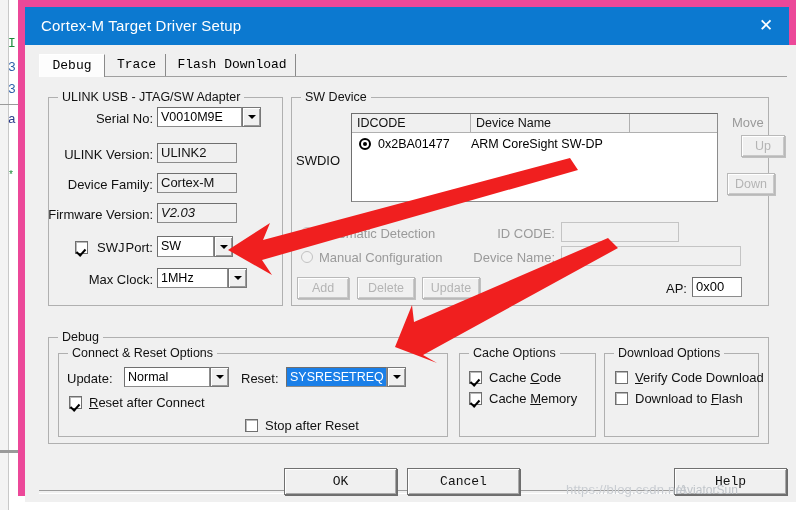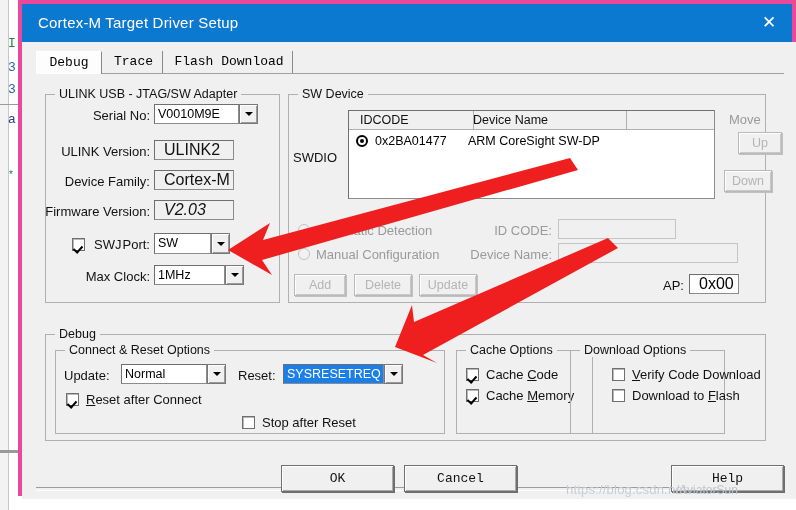--- a/index.html
+++ b/index.html
@@ -12,21 +12,21 @@
   #root{position:relative;width:796px;height:510px;}
 
   
   .bg-editor{position:absolute;left:0;top:0;width:18px;height:510px;background:#ffffff;}
   .bg-gutter{position:absolute;left:0;top:0;width:8px;height:510px;background:#f3f3f3;border-right:1px solid #c8c8c8;}
   .bg-line{position:absolute;left:8px;font-family:"Liberation Mono", monospace;font-size:13px;white-space:nowrap;}
   .bg-rule{position:absolute;left:0;width:18px;height:1px;background:#9a9a9a;}
 
   
   .window{position:absolute;left:18px;top:0;width:778px;height:496px;
-    background:#22c55e;border:4px solid #ec4899;box-sizing:border-box;}
+    background:#22c55e;border:7px solid #ec4899;box-sizing:border-box;}
   .titlebar{position:absolute;left:0;top:0;width:100%;height:38px;background:#0c79d0;}
   .title-text{position:absolute;left:16px;top:10px;font-size:15px;color:#fff;letter-spacing:.2px;}
   .close-btn{position:absolute;right:0;top:0;width:46px;height:38px;color:#fff;
     font-size:17px;line-height:38px;text-align:center;cursor:default;}
 
   .client{position:absolute;left:0;top:38px;width:778px;height:457px;background:#f0f0f0;}
 
   
   .tabstrip{position:absolute;left:14px;top:9px;width:748px;height:23px;}
   .tabline{position:absolute;left:0;top:22px;width:748px;height:1px;background:#a0a0a0;}
@@ -42,21 +42,21 @@
   .group>.glabel{position:absolute;top:-8px;left:9px;background:#f0f0f0;padding:0 4px;
     font-size:12.5px;color:#111;white-space:nowrap;}
 
   .lbl{position:absolute;font-size:13px;color:#111;white-space:nowrap;}
   .lbl.dim{color:#9a9a9a;}
   .lbl.right{text-align:right;}
 
   
   .field{position:absolute;box-sizing:border-box;background:#fff;
     border:1px solid #8c8c8c;border-top-color:#6f6f6f;border-left-color:#6f6f6f;
-    font-size:16px;line-height:18px;padding-left:9px;color:#000;overflow:hidden;white-space:nowrap;}
+    font-size:13px;line-height:18px;padding-left:3px;color:#000;overflow:hidden;white-space:nowrap;}
   .field.ro{background:#f0f0f0;color:#111;}
   .field.disabled{background:#f0f0f0;color:#bdbdbd;border-color:#c4c4c4;}
 
   .combo{position:absolute;box-sizing:border-box;}
   .combo .cbox{position:absolute;left:0;top:0;right:19px;height:100%;
     background:#fff;border:1px solid #8c8c8c;border-top-color:#6f6f6f;border-left-color:#6f6f6f;
     box-sizing:border-box;font-size:12.5px;line-height:18px;padding-left:3px;overflow:hidden;white-space:nowrap;}
   .combo .cbtn{position:absolute;right:0;top:0;width:19px;height:100%;
     background:#f0f0f0;border:1px solid #787878;box-sizing:border-box;
     box-shadow: inset 1px 1px 0 #ffffff, inset -1px -1px 0 #9a9a9a;}
@@ -177,21 +177,21 @@
           </div>
       </div>
 
       <div class="group" style="left:266px;top:52px;width:478px;height:209px;">
         <div class="glabel">SW Device</div>
       </div>
       <div class="lbl" style="left:271px;top:108px;">SWDIO</div>
 
       <div class="table" style="left:326px;top:68px;width:367px;height:89px;">
         <div class="thead">
-          <div class="th" style="left:0;width:119px;margin-left:6px;">IDCODE</div>
+          <div class="th" style="left:0;width:119px;">IDCODE</div>
           <div class="th" style="left:119px;width:159px;">Device Name</div>
           <div class="th" style="left:278px;width:87px;border-right:none;"></div>
         </div>
         <div class="trow">
           <div class="radio on" style="left:7px;top:4px;"></div>
           <div class="cell" style="left:26px;">0x2BA01477</div>
           <div class="cell" style="left:119px;">ARM CoreSight SW-DP</div>
         </div>
       </div>
 
@@ -245,21 +245,21 @@
       <div class="lbl" style="left:240px;top:373px;">Stop after Reset</div>
 
       <div class="group" style="left:434px;top:308px;width:137px;height:84px;">
         <div class="glabel">Cache Options</div>
       </div>
       <div class="chk on" style="left:444px;top:326px;"></div>
       <div class="lbl" style="left:464px;top:325px;">Cache <u>C</u>ode</div>
       <div class="chk on" style="left:444px;top:347px;"></div>
       <div class="lbl" style="left:464px;top:346px;">Cache <u>M</u>emory</div>
 
-      <div class="group" style="left:548px;top:308px;width:155px;height:84px;">
+      <div class="group" style="left:579px;top:308px;width:155px;height:84px;">
         <div class="glabel">Download Options</div>
       </div>
       <div class="chk" style="left:590px;top:326px;"></div>
       <div class="lbl" style="left:610px;top:325px;"><u>V</u>erify Code Download</div>
       <div class="chk" style="left:590px;top:347px;"></div>
       <div class="lbl" style="left:610px;top:346px;">Download to <u>F</u>lash</div>
 
       <div class="hsep"></div>
 
       <div class="btn mono" style="left:259px;top:423px;width:113px;height:27px;line-height:25px;">OK</div>

